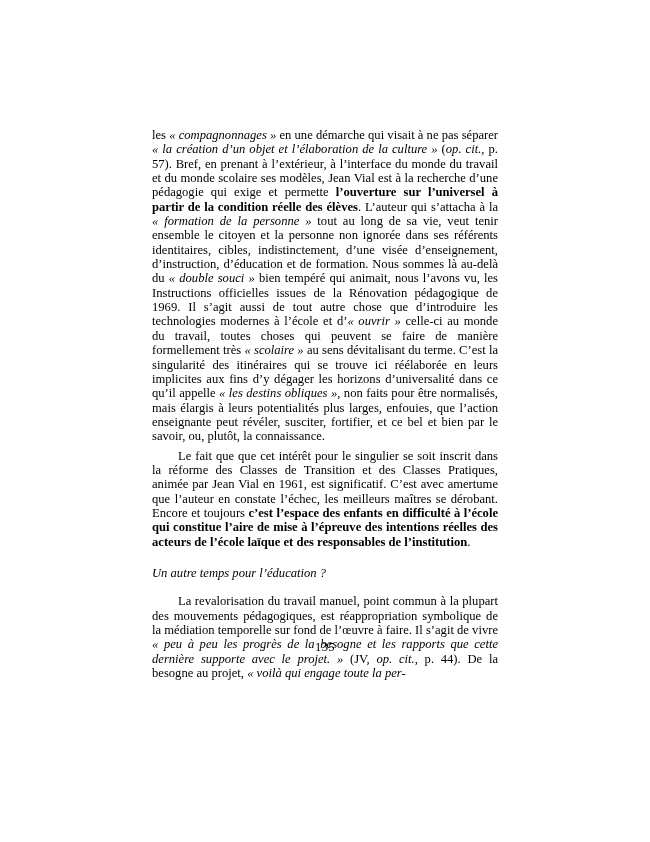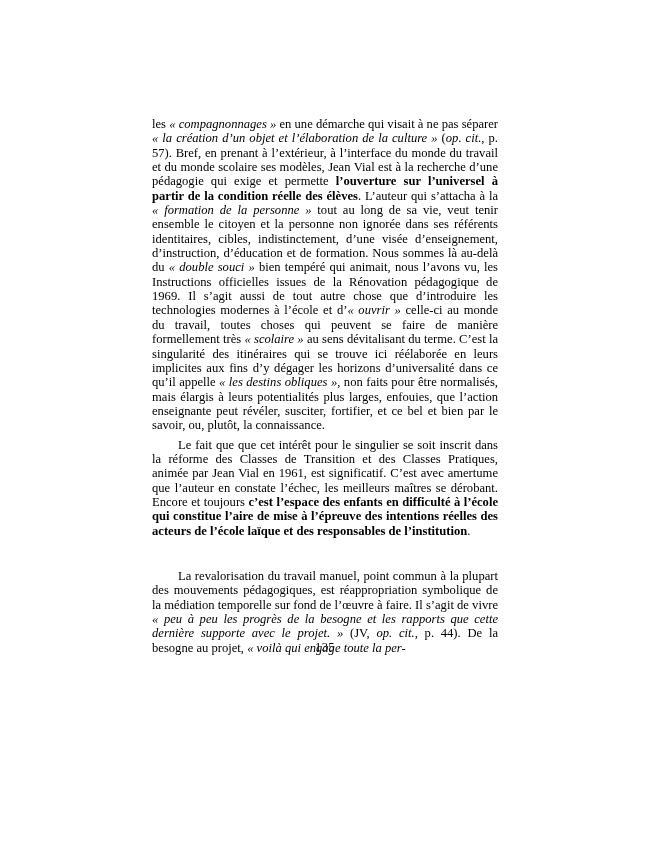--- a/index.html
+++ b/index.html
@@ -18,21 +18,21 @@
   .page {
     position: relative;
     width: 650px;
     height: 842px;
     background: #ffffff;
   }
 
   .text-block {
     position: absolute;
     left: 152px;
-    top: 117px;
+    top: 128px;
     width: 346px;
   }
 
   p.para {
     margin: 0;
     text-align: justify;
     text-justify: inter-word;
     font-size: 12.6px;
     line-height: 14.35px;
     hyphens: manual;
@@ -87,20 +87,21 @@
 <div class="page">
 
   <div class="text-block">
 
     <p class="para"><span>les </span><span class="it">« compagnonnages »</span><span> en une démarche qui visait à ne pas séparer </span><span class="it">« la création d’un objet et l’élaboration de la culture »</span><span> (</span><span class="it">op. cit.</span><span>, p. 57). Bref, en prenant à l’extérieur, à l’interface du monde du travail et du monde scolaire ses modèles, Jean Vial est à la recherche d’une pédagogie qui exige et permette </span><span class="bd">l’ouverture sur l’universel à partir de la condition réelle des élèves</span><span>. L’auteur qui s’attacha à la </span><span class="it">« formation de la personne »</span><span> tout au long de sa vie, veut tenir ensemble le citoyen et la personne non ignorée dans ses référents identitaires, cibles, indistinctement, d’une visée d’enseignement, d’instruction, d’éducation et de formation. Nous sommes là au-delà du </span><span class="it">« double souci »</span><span> bien tempéré qui animait, nous l’avons vu, les Instructions officielles issues de la Rénovation pédagogique de 1969. Il s’agit aussi de tout autre chose que d’introduire les technologies modernes à l’école et d’</span><span class="it">« ouvrir »</span><span> celle-ci au monde du travail, toutes choses qui peuvent se faire de manière formellement très </span><span class="it">« scolaire »</span><span> au sens dévitalisant du terme. C’est la singularité des itinéraires qui se trouve ici réélaborée en leurs implicites aux fins d’y dégager les horizons d’universalité dans ce qu’il appelle </span><span class="it">« les destins obliques »</span><span>, non faits pour être normalisés, mais élargis à leurs potentialités plus larges, enfouies, que l’action enseignante peut révéler, susciter, fortifier, et ce bel et bien par le savoir, ou, plutôt, la connaissance.</span></p>
 
     <p class="para indented"><span>Le fait que que cet intérêt pour le singulier se soit inscrit dans la réforme des Classes de Transition et des Classes Pratiques, animée par Jean Vial en 1961, est significatif. C’est avec amertume que l’auteur en constate l’échec, les meilleurs maîtres se dérobant. Encore et toujours </span><span class="bd">c’est l’espace des enfants en difficulté à l’école qui constitue l’aire de mise à l’épreuve des intentions réelles des acteurs de l’école laïque et des responsables de l’institution</span><span>.</span></p>
 
     <div class="gap-before-heading"></div>
 
+    <p class="section-heading">Un autre temps pour l’éducation ?</p>
 
     <div class="gap-after-heading"></div>
 
     <p class="para indented"><span>La revalorisation du travail manuel, point commun à la plupart des mouvements pédagogiques, est réappropriation symbolique de la médiation temporelle sur fond de l’œuvre à faire. Il s’agit de vivre </span><span class="it">« peu à peu les progrès de la besogne et les rapports que cette dernière supporte avec le projet. »</span><span> (JV, </span><span class="it">op. cit.</span><span>, p. 44). De la besogne au projet, </span><span class="it">« voilà qui engage toute la per-</span></p>
 
   </div>
 
   <div class="page-number">135</div>
 
 </div>

